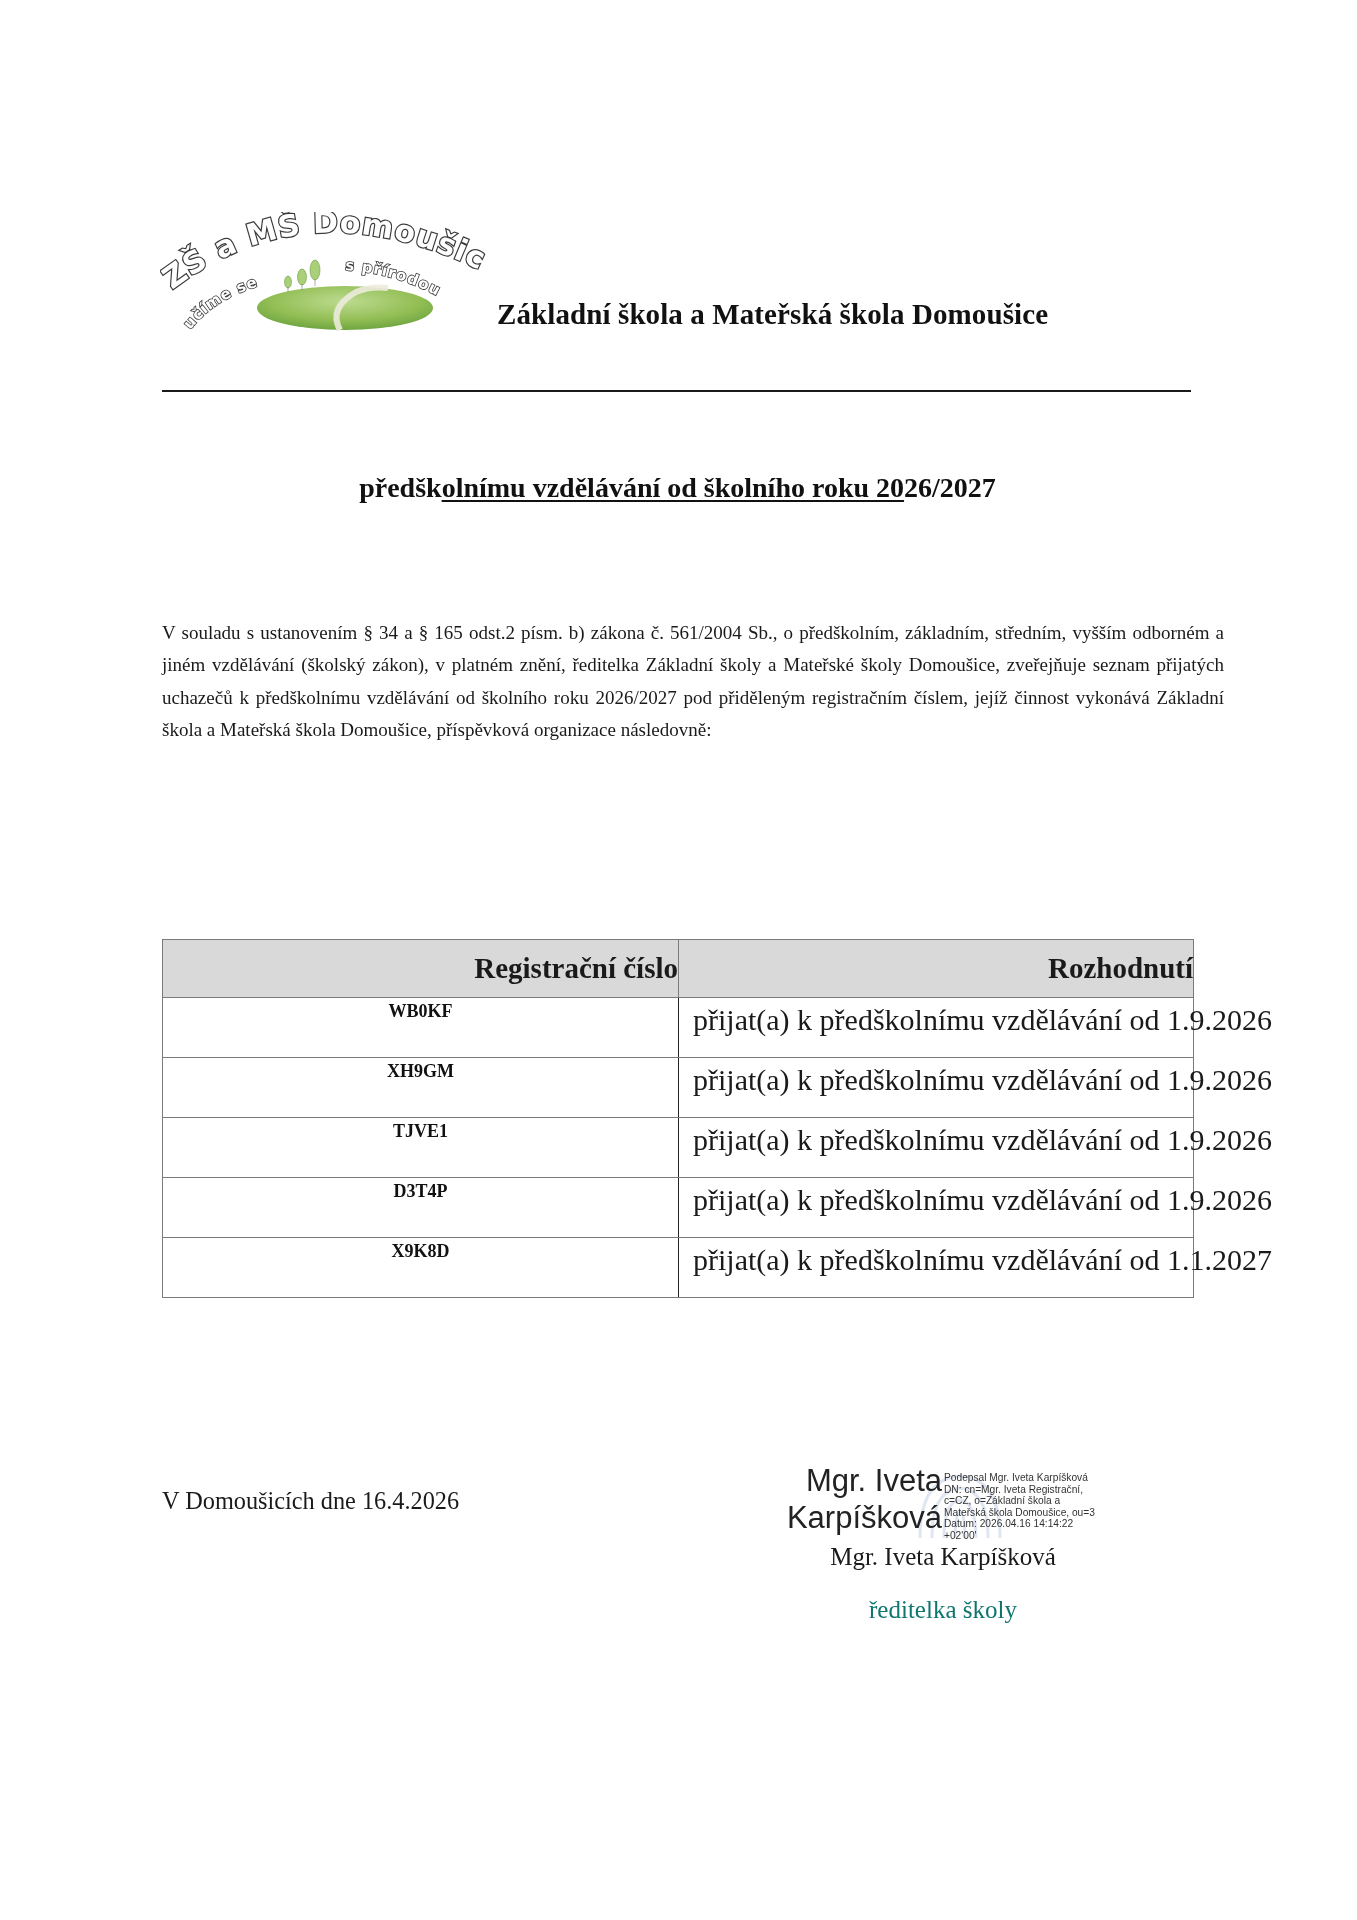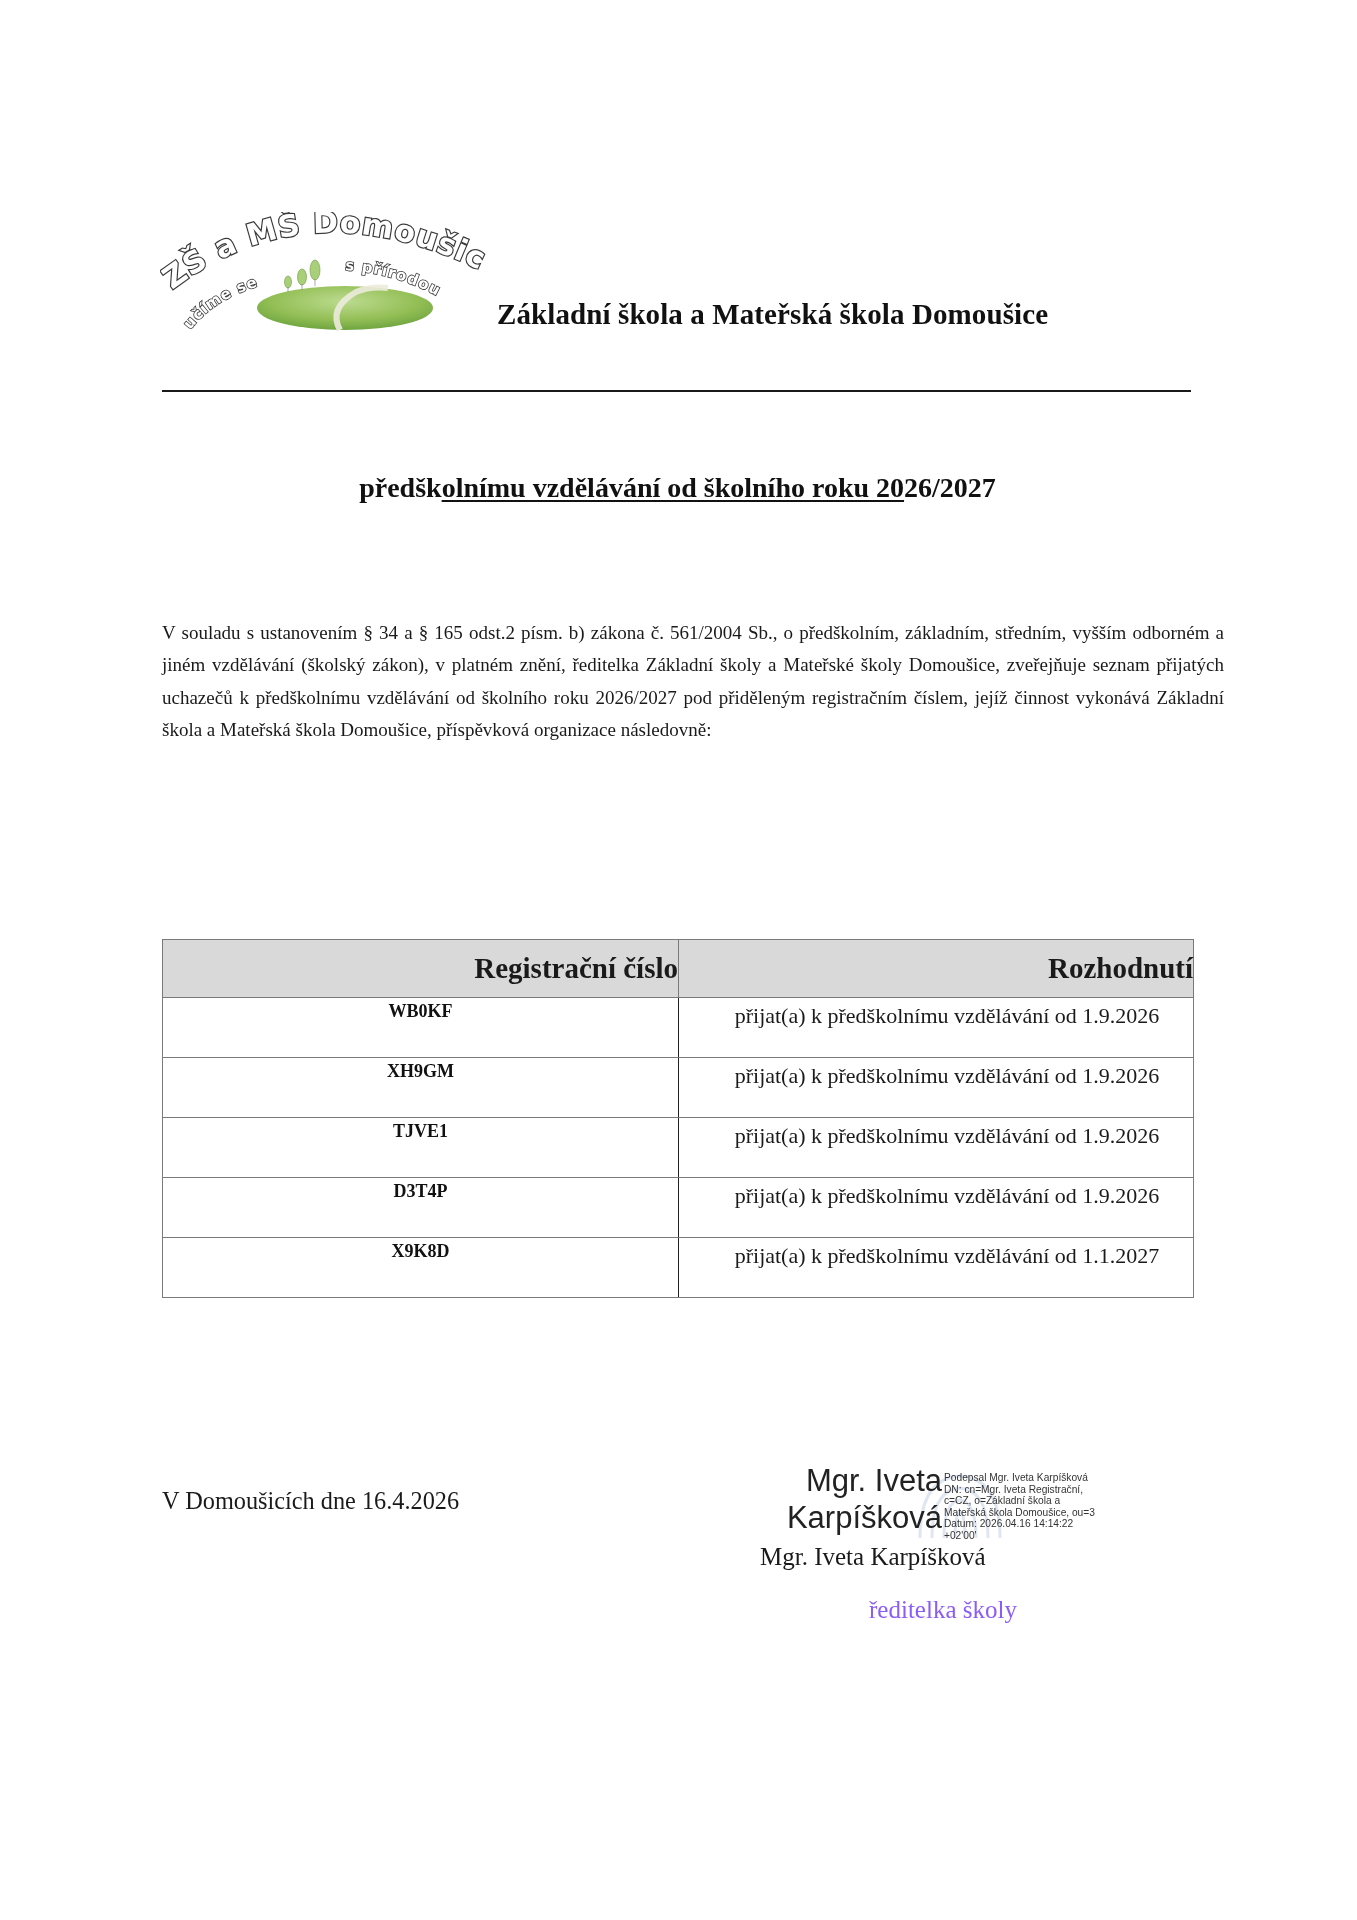--- a/index.html
+++ b/index.html
@@ -44,44 +44,44 @@
   table.results th {
     background: #d9d9d9; height: 57px; font-weight: bold;
     font-size: 29px; text-align: right; vertical-align: middle; color: #1a1a1a;
   }
   table.results td { height: 54px; }
   table.results td.reg {
     text-align: center; font-weight: bold; font-size: 18px; padding-top: 3px;
     border-right: 1.5px solid #222;
   }
   table.results td.dec {
-    text-align: center; font-size: 22px; padding-left: 22px; padding-top: 5px;
+    text-align: right; font-size: 30px; padding-left: 14px; padding-top: 5px;
     white-space: nowrap; color: #1a1a1a;
   }
 
   .place-date { left: 162px; top: 1487px; font-size: 24.3px; white-space: nowrap; color: #1a1a1a; text-align: right; }
 
   
   .sig-big {
     left: 770px; top: 1462px; width: 172px; text-align: right;
     font-family: "Liberation Sans", "DejaVu Sans", sans-serif; font-size: 31px;
     line-height: 37px; color: #222; white-space: nowrap;
   }
   .sig-watermark { left: 905px; top: 1458px; width: 110px; height: 90px; }
   .sig-fine {
     left: 944px; top: 1460px; font-family: "Liberation Sans", "DejaVu Sans", sans-serif;
     font-size: 10.2px; line-height: 11.6px; color: #333; white-space: nowrap; margin-top: 12px;
   }
   .signer-name {
-    left: 760px; top: 1543px; width: 366px; 
+    left: 760px; top: 1543px; width: 366px; text-align: center;
     font-size: 25px; white-space: nowrap; color: #1a1a1a;
   }
   .signer-role {
     left: 760px; top: 1596px; width: 366px; text-align: center;
-    font-size: 25px; white-space: nowrap; color: #8b5cf6;
+    font-size: 25px; white-space: nowrap; color: #0f766e;
   }
 </style>
 </head>
 <body>
 
 <svg id="logo" class="abs" viewBox="0 0 335 120">
   <defs>
     <path id="arcMain" d="M 12 78 Q 150 -28 328 62" fill="none"></path>
     <path id="arcSloganL" d="M 30 118 Q 60 80 118 70" fill="none"></path>
     <path id="arcSloganR" d="M 185 58 Q 245 62 290 92" fill="none"></path>

